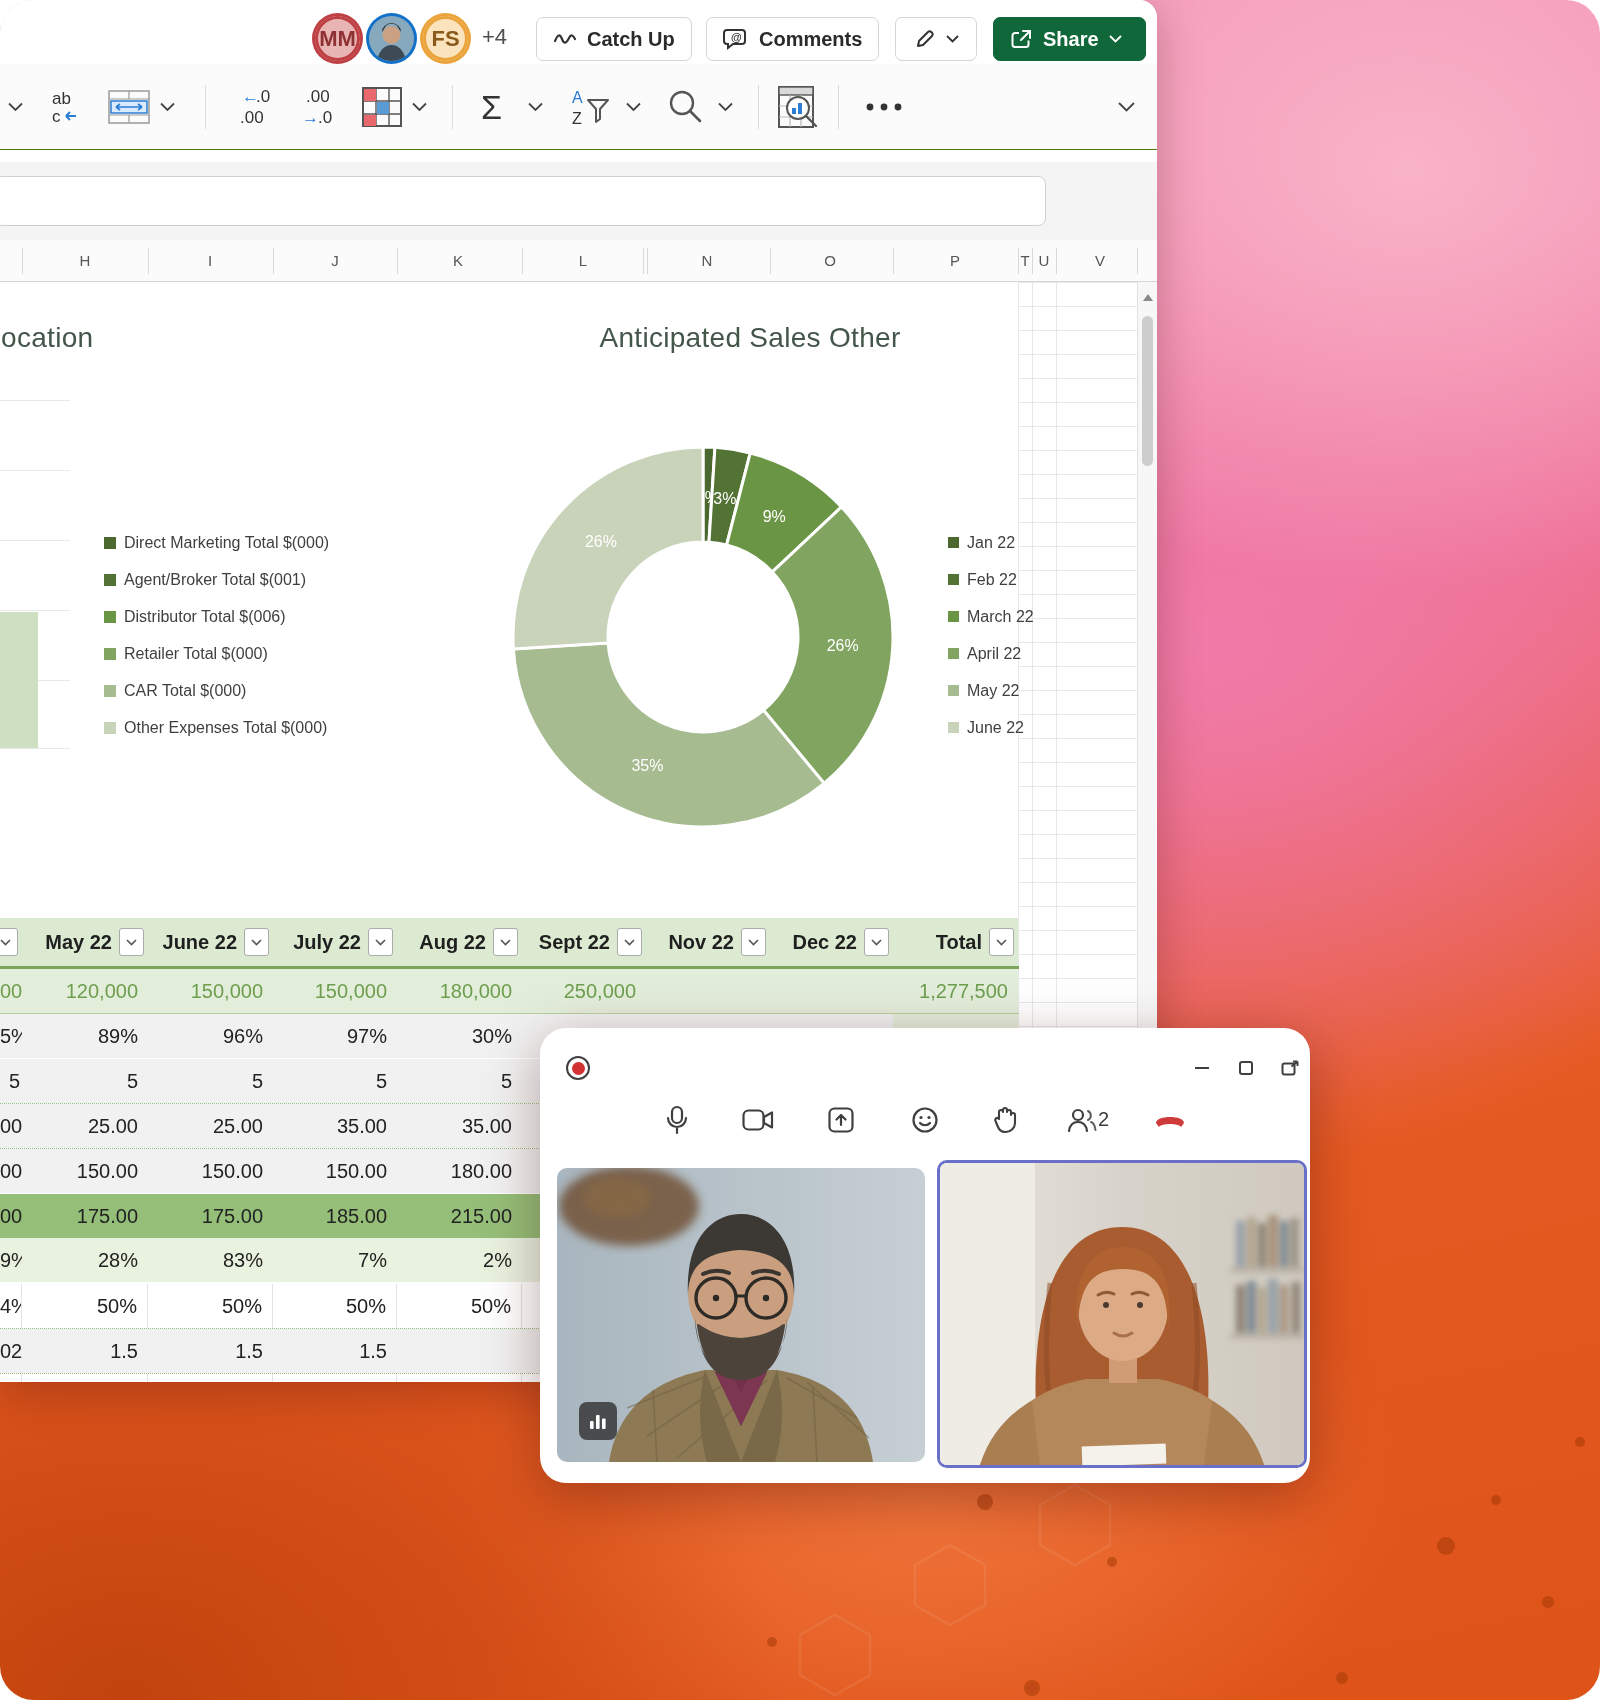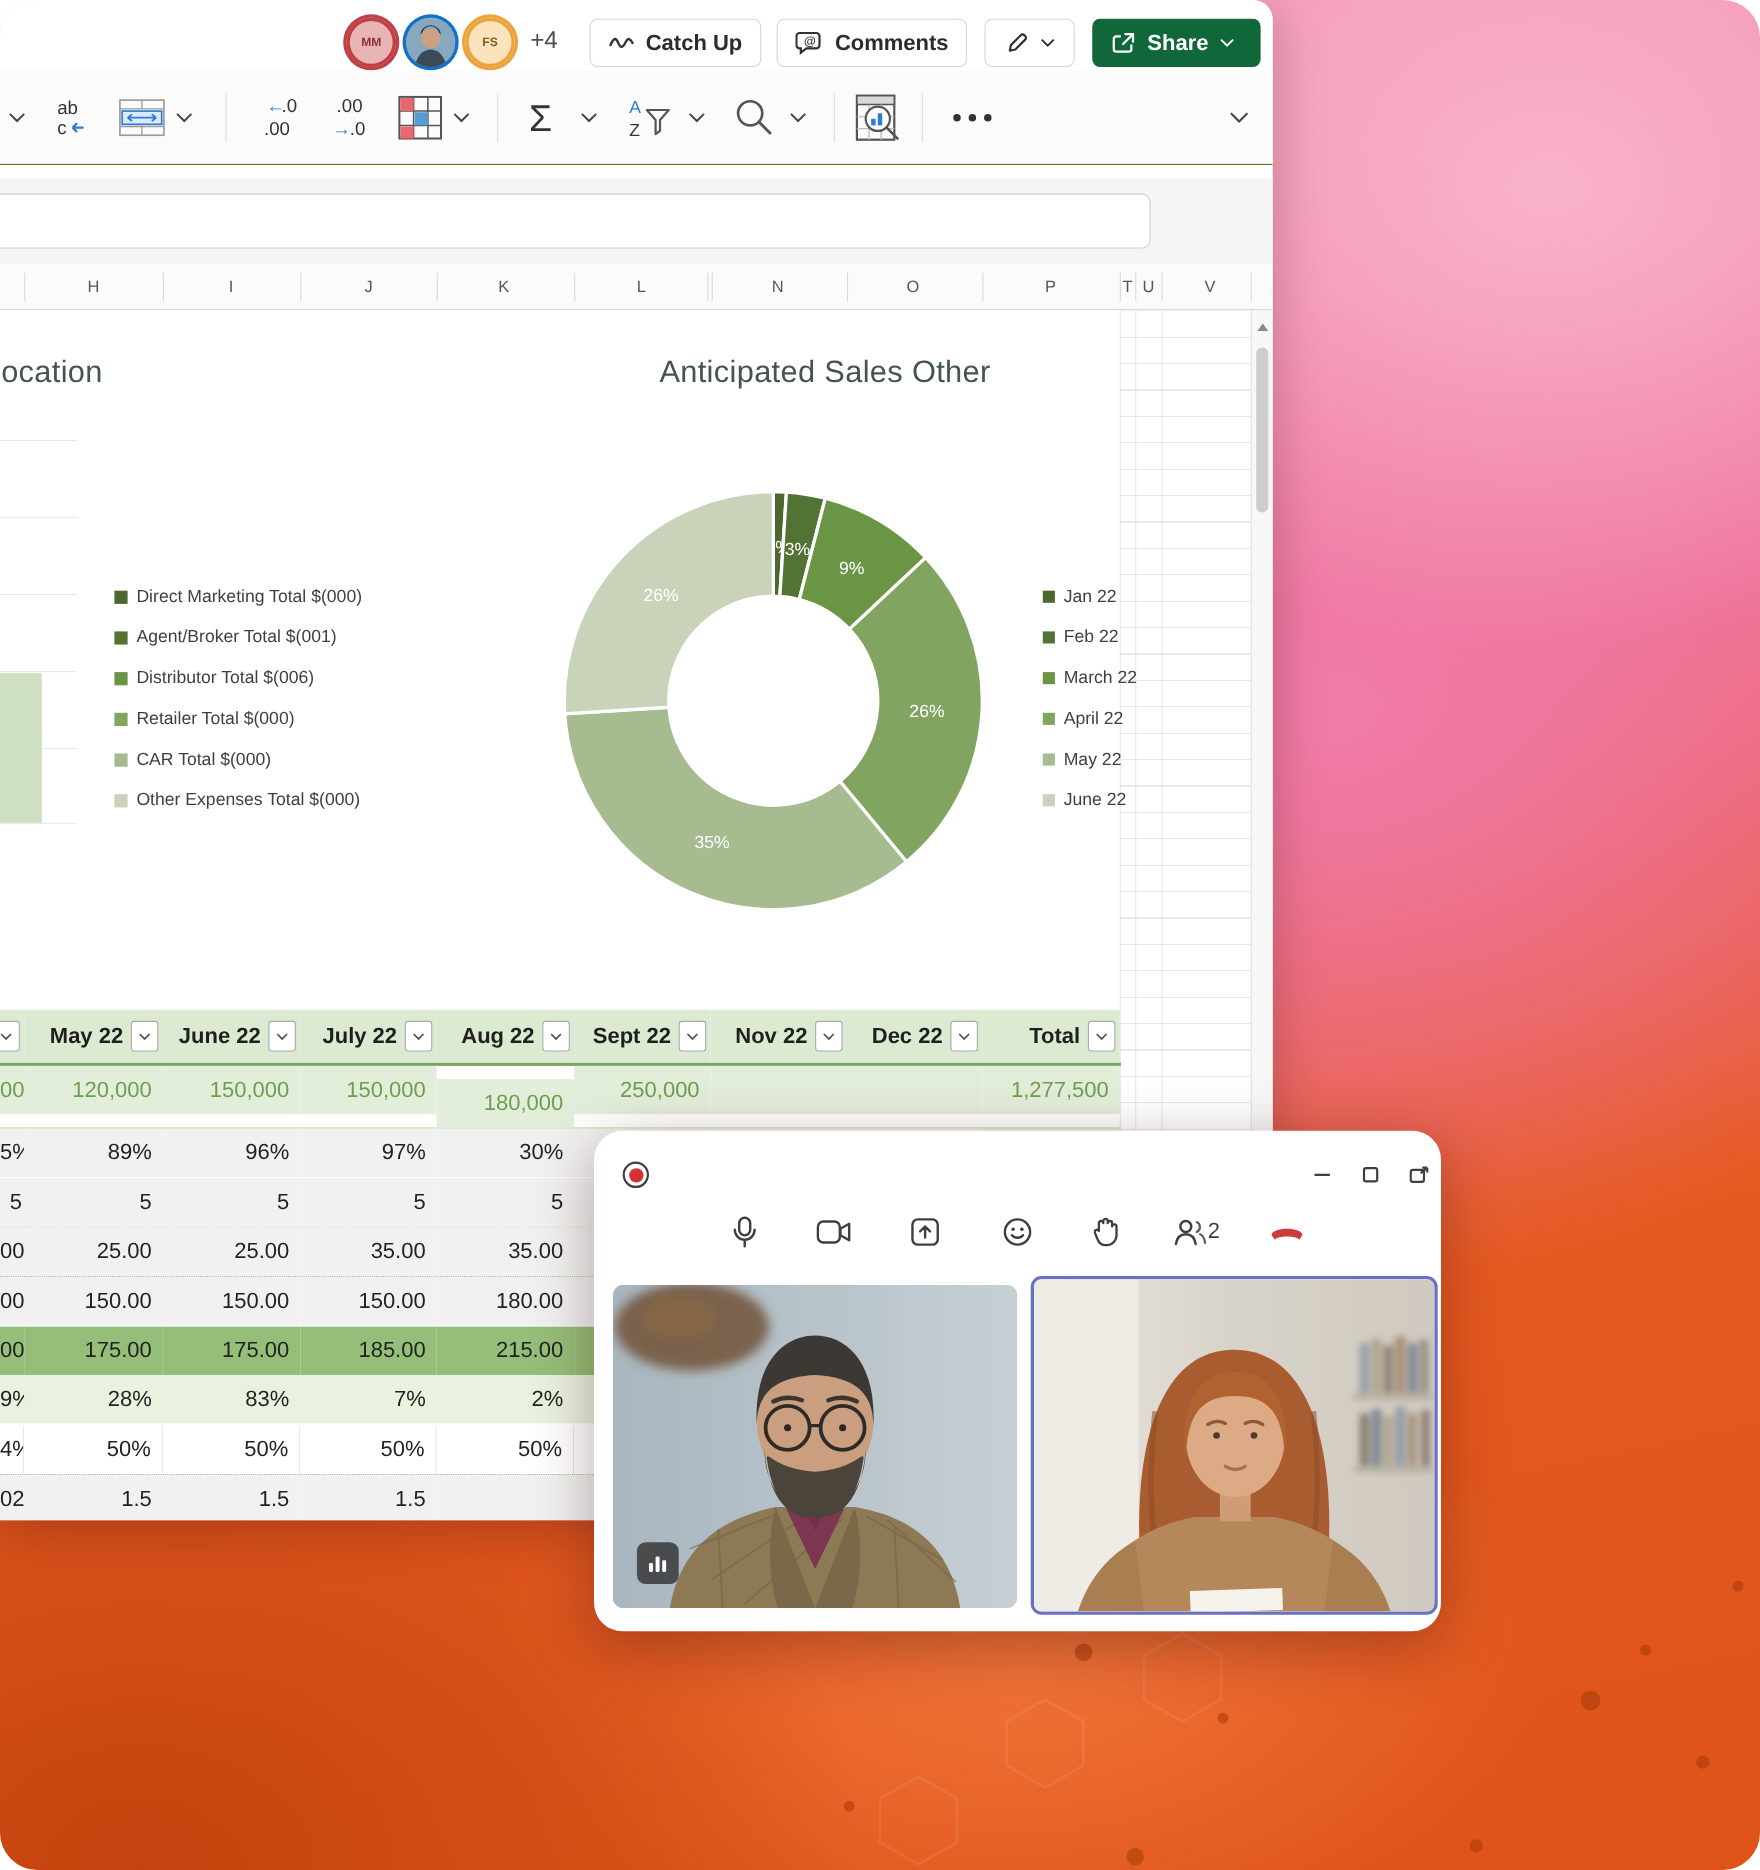--- a/index.html
+++ b/index.html
@@ -11,21 +11,21 @@
       radial-gradient(1000px 800px at 76% 38%, #f07ba8 0%, rgba(240,123,168,0) 65%),
       radial-gradient(1200px 900px at 8% 100%, #c2430e 0%, rgba(194,67,14,0) 55%),
       radial-gradient(800px 500px at 58% 88%, #f0743a 0%, rgba(240,116,58,0) 60%),
       linear-gradient(168deg, #f59ebe 0%, #f28bb0 26%, #ee6f93 42%, #ea5f55 55%, #e55a22 68%, #dd5318 100%);}
   .bg-decor{position:absolute;left:0;top:0;width:1600px;height:1700px;pointer-events:none;}
 
   
   .excel{position:absolute;left:0;top:0;width:1157px;height:1382px;background:#fff;
     border-radius:0 18px 18px 0;box-shadow:0 10px 45px rgba(60,10,10,.28);overflow:hidden;}
   .collab{position:absolute;left:0;top:0;width:100%;height:76px;background:#fff;border-bottom:1px solid #ededed;}
-  .avatar{position:absolute;top:16px;width:45px;height:45px;border-radius:50%;display:flex;align-items:center;justify-content:center;font-size:11px;font-weight:700;}
+  .avatar{position:absolute;top:16px;width:45px;height:45px;border-radius:50%;display:flex;align-items:center;justify-content:center;font-size:22px;font-weight:700;}
   .av-ring{box-shadow:0 0 0 3px var(--ring) inset, 0 0 0 3px var(--ring);}
   .plus-more{position:absolute;top:24px;font-size:22px;color:#4f4f4f;}
   .cbtn{position:absolute;top:17px;height:44px;background:#fff;border:1px solid #d5d5d5;border-radius:7px;
     display:flex;align-items:center;gap:10px;padding:0 16px;font-size:20px;font-weight:600;color:#2b2b2b;cursor:pointer;}
   .cbtn svg{flex:none;}
   .share-btn{background:#10683a;border-color:#10683a;color:#fff;}
   
   .ribbon{position:absolute;left:0;top:64px;width:100%;height:86px;background:#fbfbfb;border-bottom:1px solid #4d7c0f;}
   .ric{position:absolute;top:50%;transform:translateY(-50%);display:flex;align-items:center;justify-content:center;cursor:pointer;}
   .rdiv{position:absolute;top:21px;width:1px;height:44px;background:#dcdcdc;}
@@ -483,21 +483,21 @@
                 </svg>
               </div>
             </div>
           </div>
           <div class="hund"></div>
           <div class="trow r-green">
             <div class="td" style="width: 22px; padding-right: 2px;">00</div>
             <div class="td" style="width: 126px;">120,000</div>
             <div class="td" style="width: 125px;">150,000</div>
             <div class="td" style="width: 124px;">150,000</div>
-            <div class="td" style="width: 125px; margin-top: 12px;">180,000</div>
+            <div class="td" style="width: 125px;">180,000</div>
             <div class="td" style="width: 124px;">250,000</div>
             <div class="td" style="width: 124px;"></div>
             <div class="td" style="width: 123px;"></div>
             <div class="td totalcol" style="width: 125px;">1,277,500</div>
           </div>
           <div class="trow r-gray">
             <div class="td" style="width: 22px; padding-right: 2px;">5%</div>
             <div class="td" style="width: 126px;">89%</div>
             <div class="td" style="width: 125px;">96%</div>
             <div class="td" style="width: 124px;">97%</div>

